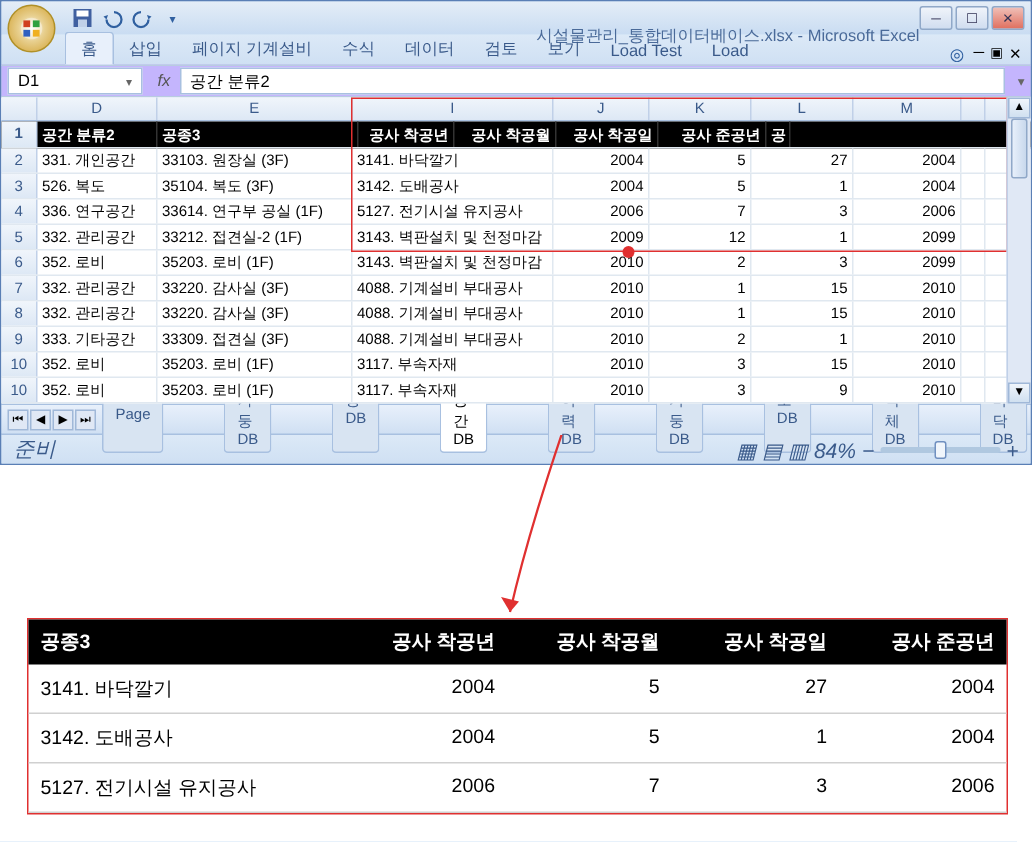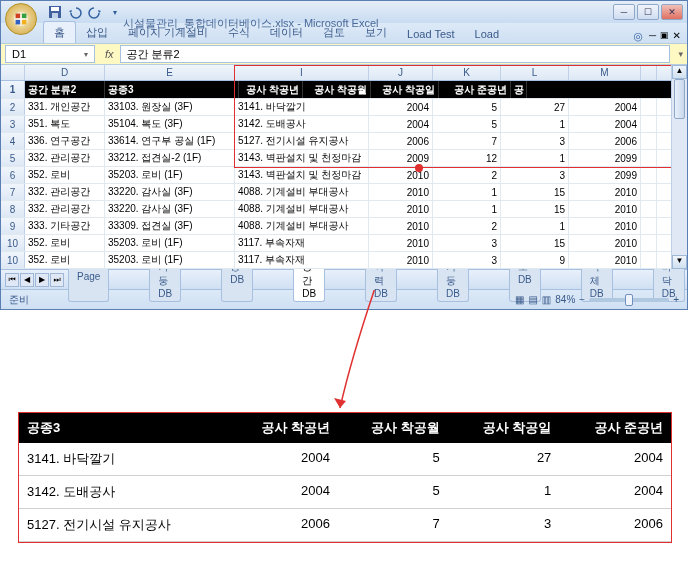--- a/index.html
+++ b/index.html
@@ -6,32 +6,32 @@
   body { width: 690px; height: 561px; background: #fff; position: relative; }
   
   .excel-window { width: 688px; border: 1px solid #5a7fb5; position: relative; background: #cfe3f7; }
   
   
   .titlebar { height: 22px; background: linear-gradient(#e4edf7,#c9dcf2); display: flex; align-items: center; padding: 0 4px; font-size: 11px; }
   .office-btn { width: 32px; height: 32px; border-radius: 50%; background: radial-gradient(#fff,#e8d090 40%,#d0a030); position: absolute; left: 4px; top: 2px; border: 1px solid #b09028; z-index: 10; display:flex; align-items:center; justify-content:center; }
   .office-btn svg { width:18px; height:18px; }
   .qat { margin-left: 42px; display: flex; gap: 4px; align-items:center; }
   .qat-icon { width:16px; height:16px; display:flex; align-items:center; justify-content:center; }
-  .title-text { flex: 1; text-align: left; color: #4a6a99; font-size: 11px; margin-top: 22px; }
+  .title-text { flex: 1; text-align: right; color: #4a6a99; font-size: 11px; margin-top: 22px; }
   .win-controls { display:flex; gap:2px; }
   .win-btn { width: 22px; height: 16px; background: linear-gradient(#f0f4fa,#d0ddf0); border:1px solid #90a8c8; border-radius:2px; display:flex; align-items:center; justify-content:center; font-size:9px; color:#335; }
   
   
   .ribbon-tabs { height: 20px; background: linear-gradient(#dce9f7,#cfe0f3); display:flex; align-items:flex-end; padding-left: 42px; font-size:11px; }
   .ribbon-tab { padding: 3px 10px; color:#3a5a8a; cursor:pointer; }
   .ribbon-tab.active { background:#e8f0fb; border:1px solid #a8c0e0; border-bottom:none; border-radius:3px 3px 0 0; }
   .ribbon-right { margin-left:auto; display:flex; gap:4px; padding-right:6px; }
   
   
-  .formula-bar { height: 22px; background:#fef9c3; border-top:1px solid #b8cce0; border-bottom:1px solid #b8cce0; display:flex; align-items:center; font-size:11px; }
+  .formula-bar { height: 22px; background:#c4b5fd; border-top:1px solid #b8cce0; border-bottom:1px solid #b8cce0; display:flex; align-items:center; font-size:11px; }
   .name-box { width: 90px; background:#fff; border:1px solid #a8c0e0; margin:2px 4px; padding:1px 6px; height:18px; display:flex; align-items:center; justify-content:space-between; }
   .fx-label { padding:0 6px; font-style:italic; color:#555; }
   .formula-input { flex:1; background:#fff; border:1px solid #a8c0e0; margin:2px 4px 2px 0; padding:1px 6px; height:18px; }
   
   
   .grid-area { background:#fff; position:relative; }
   .col-headers { display:flex; background:linear-gradient(#f0f5fb,#dde8f5); border-bottom:1px solid #a8c0e0; height:16px; font-size:10px; color:#3a5a8a; }
   .row-header { width:24px; text-align:center; border-right:1px solid #c0d0e8; background:linear-gradient(#f0f5fb,#dde8f5); font-size:10px; color:#3a5a8a; display:flex; align-items:center; justify-content:center; }
   .col-header { border-right:1px solid #c0d0e8; text-align:center; display:flex; align-items:center; justify-content:center; }
   .col-D{width:80px;} .col-E{width:130px;} .col-I{width:134px;} .col-J{width:64px;} .col-K{width:68px;} .col-L{width:68px;} .col-M{width:72px;} .col-N{width:16px;}
@@ -48,21 +48,21 @@
   
   .sheet-bar { height:20px; background:linear-gradient(#e8f0fb,#d0e0f3); border-top:1px solid #a8c0e0; display:flex; align-items:center; font-size:10px; padding:0 4px; }
   .sheet-nav { display:flex; gap:1px; margin-right:4px; }
   .sheet-nav-btn { width:14px; height:14px; background:#e0e8f5; border:1px solid #a0b8d8; display:flex; align-items:center; justify-content:center; font-size:8px; }
   .sheet-tab { padding:2px 8px; background:#d8e4f2; border:1px solid #a8c0e0; border-top:none; margin-right:-1px; color:#3a5a8a; border-radius:0 0 3px 3px; cursor:pointer; }
   .sheet-tab.active { background:#fff; color:#000; }
   .sheet-scroll { flex:1; }
   .sheet-hscroll { width:120px; height:14px; background:#e0e8f5; border:1px solid #a0b8d8; display:flex; justify-content:space-between; font-size:8px; }
   
   
-  .status-bar { height:20px; background:linear-gradient(#dce9f7,#cfe0f3); border-top:1px solid #a8c0e0; display:flex; align-items:center; font-size:10px; padding:0 8px; color:#3a5a8a; }
+  .status-bar { height:20px; background:linear-gradient(#dce9f7,#cfe0f3); border-top:1px solid #a8c0e0; display:flex; align-items:center; font-size:14px; padding:0 8px; color:#3a5a8a;font-style:italic; }
   .zoom-area { margin-left:auto; display:flex; align-items:center; gap:4px; }
   .zoom-slider { width:80px; height:4px; background:#b0c8e0; position:relative; border-radius:2px; }
   .zoom-thumb { width:8px; height:12px; background:#f0f5fb; border:1px solid #7090c0; position:absolute; top:-4px; left:36px; border-radius:2px; }
   
   
   .callout-svg { position:absolute; left:0; top:290px; pointer-events:none; }
   
   .zoom-table { position:absolute; left:18px; top:412px; width:654px; border:1.5px solid #e03030; background:#fff; }
   .zt-header { display:flex; background:#000; color:#fff; font-weight:bold; font-size:13px; }
   .zt-header .zt-cell { padding:6px 8px; }
@@ -181,21 +181,21 @@
             <div class="cell col-E">33103. 원장실 (3F)</div>
             <div class="cell col-I">3141. 바닥깔기</div>
             <div class="cell col-J num">2004</div>
             <div class="cell col-K num">5</div>
             <div class="cell col-L num">27</div>
             <div class="cell col-M num">2004</div>
             <div class="cell col-N"></div>
           </div>
           <div class="data-row">
             <div class="row-header">3</div>
-            <div class="cell col-D">351. 복도</div>
+            <div class="cell col-D">526. 복도</div>
             <div class="cell col-E">35104. 복도 (3F)</div>
             <div class="cell col-I">3142. 도배공사</div>
             <div class="cell col-J num">2004</div>
             <div class="cell col-K num">5</div>
             <div class="cell col-L num">1</div>
             <div class="cell col-M num">2004</div>
             <div class="cell col-N"></div>
           </div>
           <div class="data-row">
             <div class="row-header">4</div>

